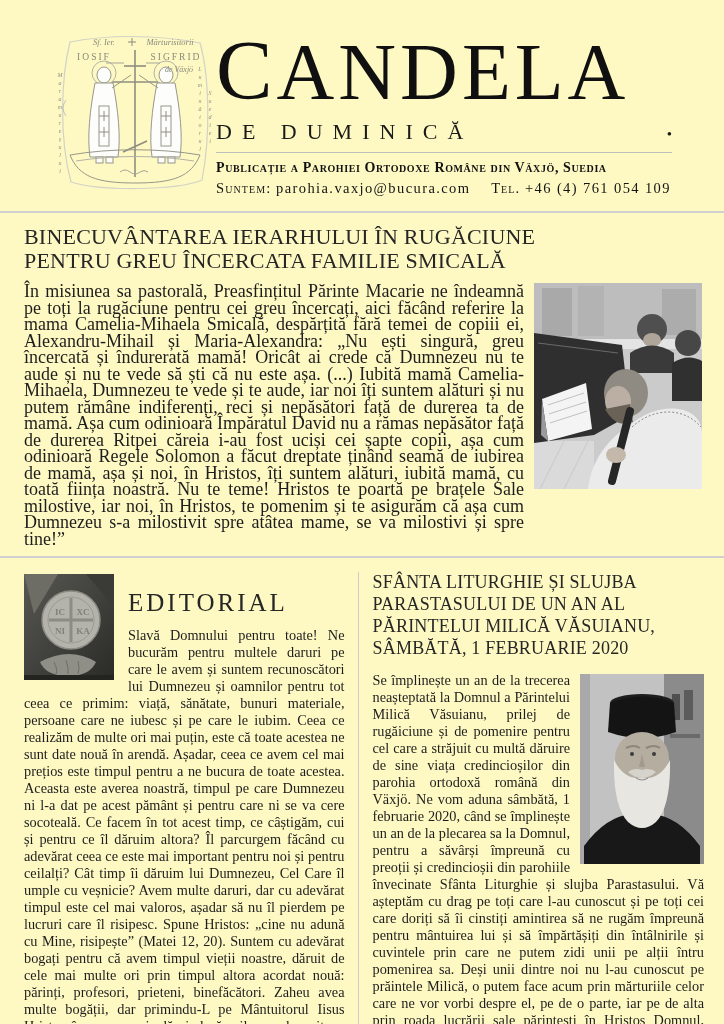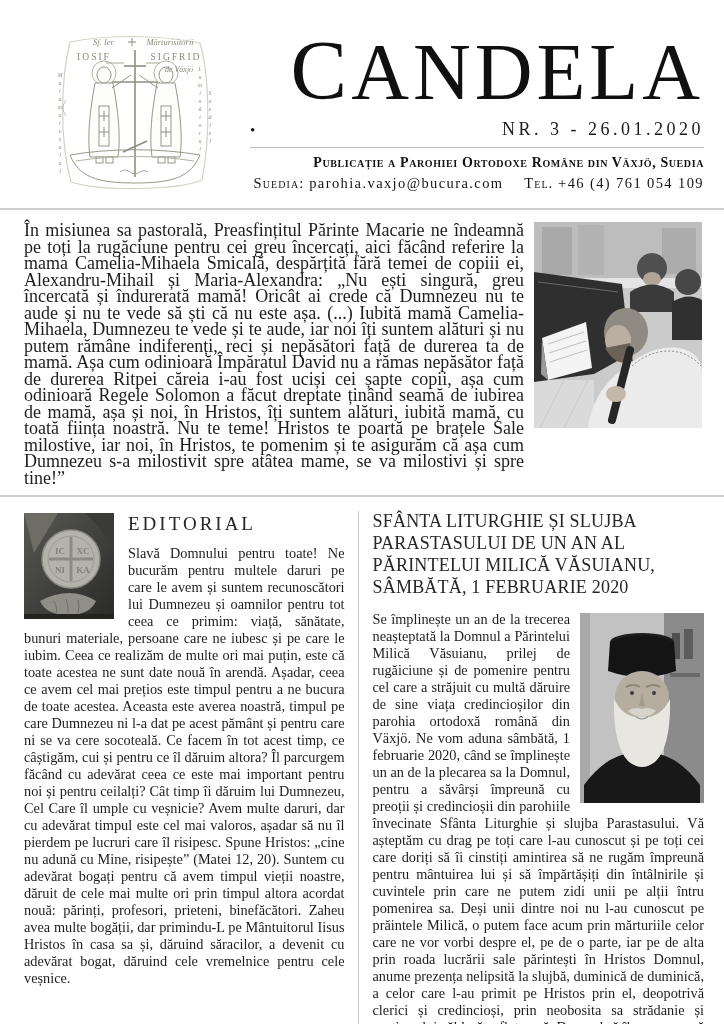--- a/index.html
+++ b/index.html
@@ -1,32 +1,32 @@
 <!DOCTYPE html>
 <html><head>
 <meta charset="utf-8">
 <style>
   html,body { margin:0; padding:0; background:#e9e9e9; }
   .page {
     position:relative; width:724px; height:1024px; margin:0 auto;
-    background:#ffffff; color:#1d1d1d; overflow:hidden;
+    background:#fef9c3; color:#1d1d1d; overflow:hidden;
     font-family:"Liberation Serif","DejaVu Serif",serif;
   }
   
   .masthead { display:flex; padding:30px 20px 0 54px; }
   .logo { position:relative; width:162px; height:164px; flex-shrink:0; }
   .logo svg { display:block; width:100%; height:100%; }
   .vt {
     position:absolute; font-size:6px; letter-spacing:2px; color:#8f8f82;
     writing-mode:vertical-rl; text-orientation:upright; font-style:italic;
   }
   .vt-left  { left:3px; top:42px; }
   .vt-right1{ right:13px; top:36px; }
   .vt-right2{ right:3px;  top:60px; }
-  .mast-right { margin-left:34px; width:456px; padding-top:0;text-align:right; }
+  .mast-right { width:456px; padding-top:0; }
   .mast-title {
     font-size:80px; line-height:0.95; letter-spacing:4px; color:#101010; white-space:nowrap;
   }
   .mast-title::first-letter { font-size:1.06em; }
   .mast-sub { display:flex; justify-content:space-between; align-items:baseline; margin-top:8px; color:#1a1a1a; }
   .sub-left  { font-size:22px; letter-spacing:10px; }
   .sub-bullet{ font-size:15px; }
   .sub-issue { font-size:18px; letter-spacing:3.5px; }
   .mast-rule { border-top:1px solid #bdbdbd; margin:7px 0 7px; }
   .mast-pub {
@@ -48,21 +48,21 @@
     max-width:600px; color:#262626; margin:0 0 9px;
   }
   .a1-flex { display:flex; gap:10px; }
   .a1-flex p { margin:0; width:512px; font-size:18px; line-height:16.5px; text-align:justify; }
   .photo1 { width:168px; height:206px; flex-shrink:0; }
   
   .columns { display:flex; padding:14px 20px 0 24px; }
   .col-left  { width:335px; padding-right:13px; border-right:1px solid #cccccc; box-sizing:border-box; }
   .col-right { width:346px; padding-left:14px; box-sizing:border-box; }
   .ed-photo { float:left; width:90px; height:106px; margin:2px 14px 5px 0; }
-  .ed-title { font-size:19px; font-weight:normal; letter-spacing:3px; margin:2px 0 10px; color:#262626; }
+  .ed-title { font-size:25px; font-weight:normal; letter-spacing:3px; margin:17px 0 10px; color:#262626; }
   .col-left p  { margin:0; font-size:14.3px; line-height:17px; text-align:justify; }
   .a2-title {
     font-size:18px; font-weight:normal; line-height:1.22; letter-spacing:0.2px;
     margin:0 0 12px; color:#262626;
   }
   .priest-photo { float:right; width:124px; height:190px; margin:2px 0 6px 10px; }
   .col-right p { margin:0; font-size:14.3px; line-height:17px; text-align:justify; }
 </style>
 </head>
 <body>
@@ -122,37 +122,38 @@
         </g>
       </svg>
       <span class="vt vt-left">Maramureșului</span>
       <span class="vt vt-right1">Luminătorul</span>
       <span class="vt vt-right2">Suediei</span>
     </div>
 
     <div class="mast-right">
       <div class="mast-title">CANDELA</div>
       <div class="mast-sub">
+        <span class="sub-left">DE DUMINICĂ</span>
         <span class="sub-bullet">•</span>
-        <span class="sub-issue">NR. 3 - 26.01.2020</span>
       </div>
       <div class="mast-rule"></div>
       <div class="mast-pub">Publicație a Parohiei Ortodoxe Române din Växjö, Suedia</div>
       <div class="mast-contact">
-        <span class="sc">Suedia:</span>
+        <span class="sc">Suntem:</span>
         <span class="email">parohia.vaxjo@bucura.com</span>
         <span class="sc tel-label">Tel.</span>
         <span class="email">+46 (4) 761 054 109</span>
       </div>
     </div>
   </header>
 
   <div class="hrule first"></div>
 
   <section class="article1">
+    <h1 class="a1-title">BINECUVÂNTAREA IERARHULUI ÎN RUGĂCIUNE PENTRU GREU ÎNCERCATA FAMILIE SMICALĂ</h1>
     <div class="a1-flex">
       <p>În misiunea sa pastorală, Preasfințitul Părinte Macarie ne îndeamnă pe toți la rugăciune pentru cei greu încercați, aici făcând referire la mama Camelia-Mihaela Smicală, despărțită fără temei de copiii ei, Alexandru-Mihail și Maria-Alexandra: „Nu ești singură, greu încercată și îndurerată mamă! Oricât ai crede că Dumnezeu nu te aude și nu te vede să ști că nu este așa. (...) Iubită mamă Camelia-Mihaela, Dumnezeu te vede și te aude, iar noi îți suntem alături și nu putem rămâne indiferenți, reci și nepăsători față de durerea ta de mamă. Așa cum odinioară Împăratul David nu a rămas nepăsător față de durerea Ritpei căreia i-au fost uciși cei șapte copii, așa cum odinioară Regele Solomon a făcut dreptate ținând seamă de iubirea de mamă, așa și noi, în Hristos, îți suntem alături, iubită mamă, cu toată ființa noastră. Nu te teme! Hristos te poartă pe brațele Sale milostive, iar noi, în Hristos, te pomenim și te asigurăm că așa cum Dumnezeu s-a milostivit spre atâtea mame, se va milostivi și spre tine!”</p>
       <svg class="photo1" viewBox="0 0 168 206">
         <rect width="168" height="206" fill="#cbcbcb"></rect>
         <rect width="168" height="60" fill="#bdbdbd"></rect>
         <rect x="8" y="5" width="30" height="48" fill="#a9a9a9"></rect>
         <rect x="44" y="3" width="26" height="50" fill="#b3b3b3"></rect>
         <rect x="128" y="6" width="34" height="46" fill="#acacac"></rect>
         <rect y="56" width="168" height="10" fill="#e4e4e4"></rect>
         <rect x="0" y="158" width="60" height="48" fill="#dadada"></rect>

